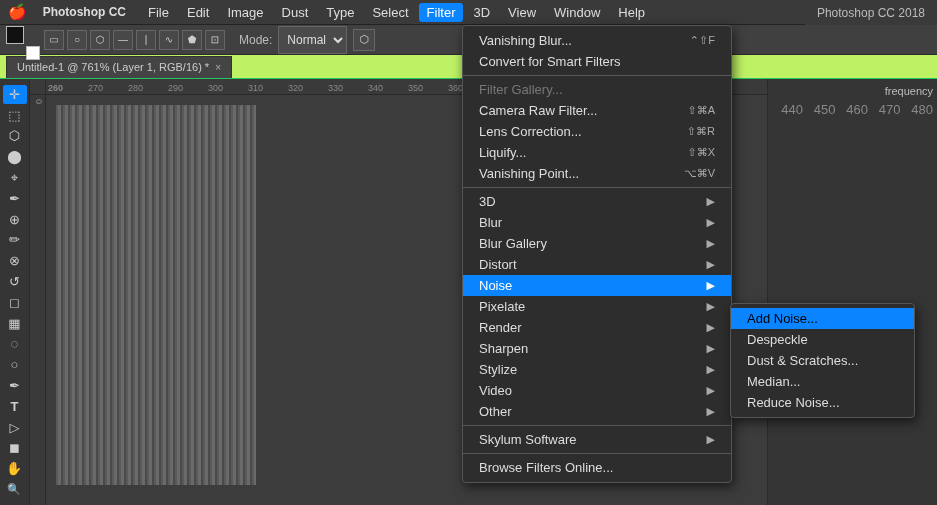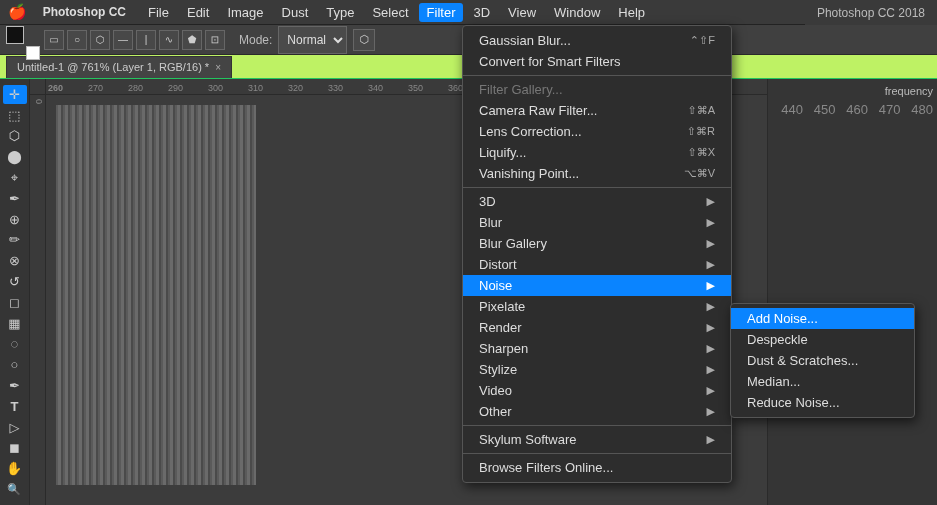--- a/index.html
+++ b/index.html
@@ -319,21 +319,21 @@
       display: flex;
       align-items: center;
       padding: 3px 16px;
       font-size: 13px;
       color: #ddd;
       cursor: pointer;
       white-space: nowrap;
     }
     .submenu-item.active-sub {
       background: #0a84ff;
-      color: #ffffff;
+      color: #000000;
     }
 
     
     .ps-cc-label {
       position: absolute;
       top: 0;
       right: 0;
       height: 25px;
       display: flex;
       align-items: center;
@@ -453,21 +453,21 @@
     <div style="font-size:13px;color:#888;margin-top:3px;">
       440 &nbsp; 450 &nbsp; 460 &nbsp; 470 &nbsp; 480
     </div>
   </div>
 </div>
 
 <div class="dropdown-overlay">
 
   <div class="filter-menu">
     <div class="menu-item">
-      <span>Gaussian Blur...</span>
+      <span>Vanishing Blur...</span>
       <span class="menu-shortcut">⌃⇧F</span>
     </div>
     <div class="menu-item">
       <span>Convert for Smart Filters</span>
       <span class="menu-shortcut"></span>
     </div>
     <div class="menu-separator"></div>
     <div class="menu-item disabled">
       <span>Filter Gallery...</span>
     </div>

